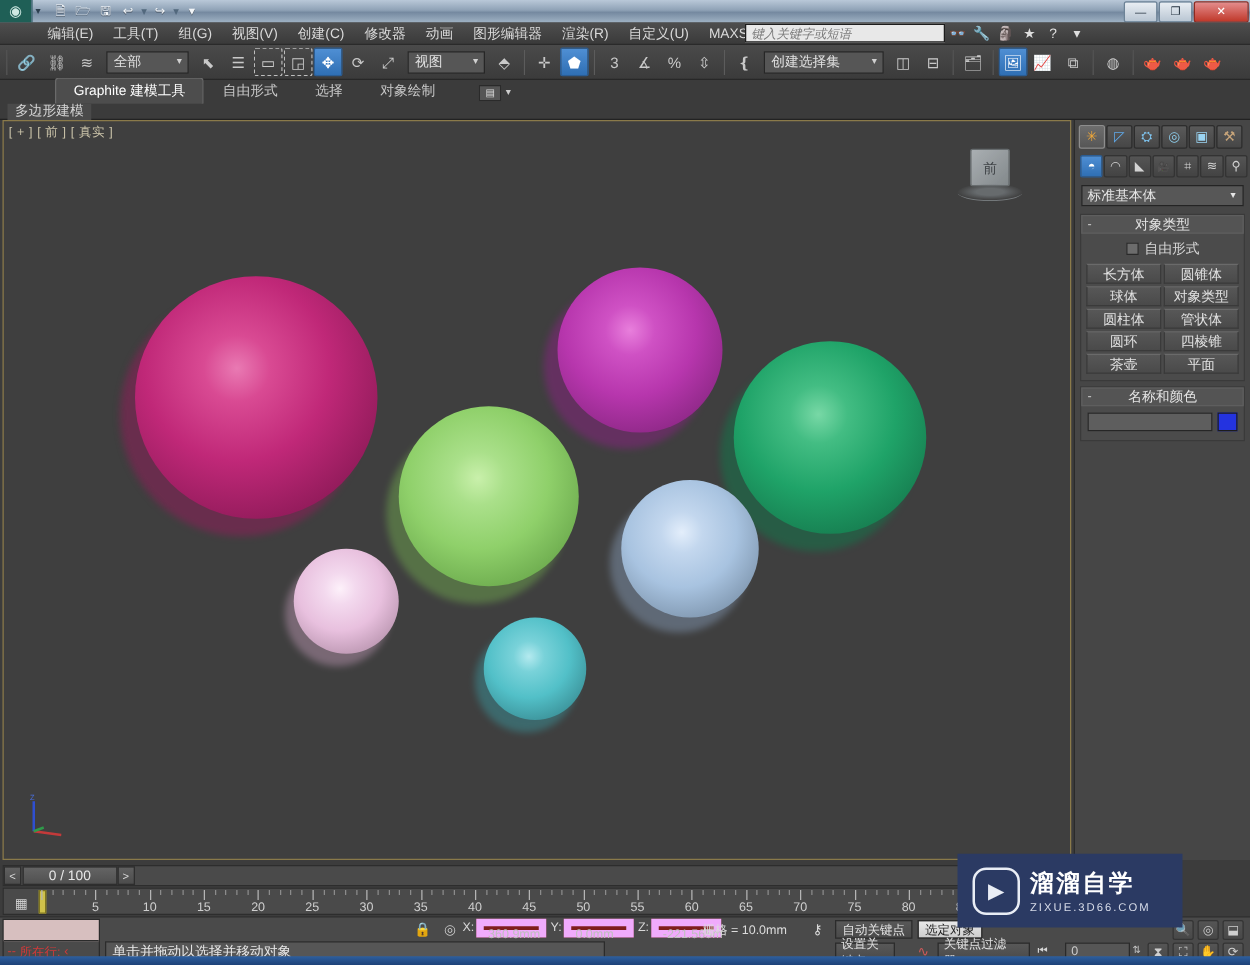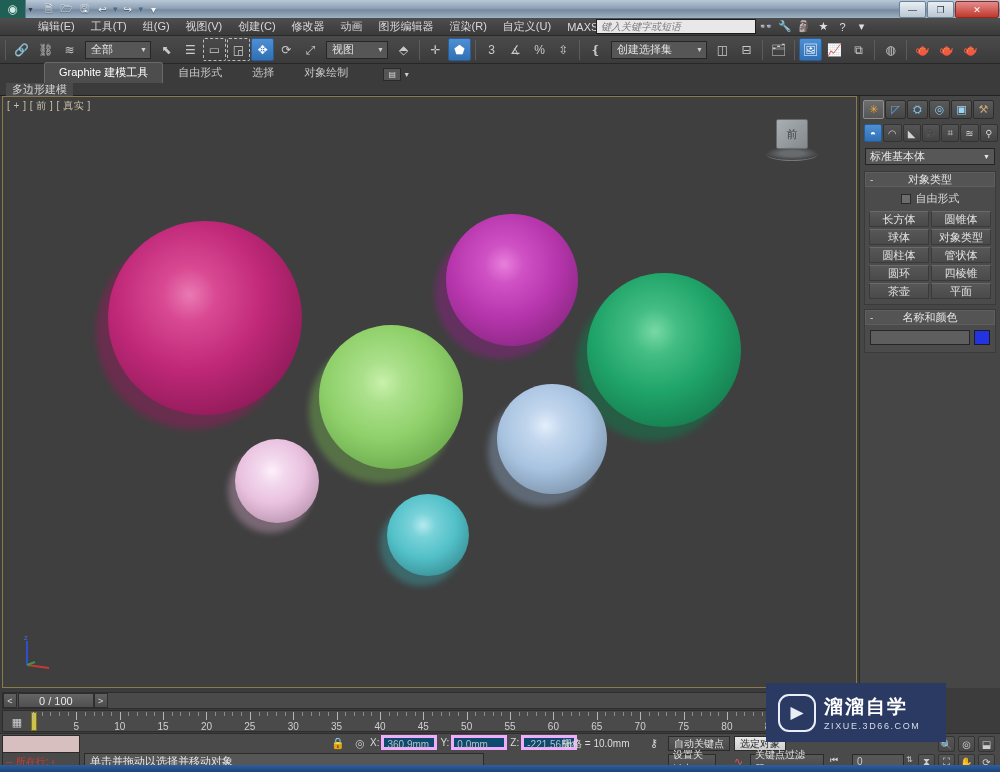--- a/index.html
+++ b/index.html
@@ -292,21 +292,21 @@
   }
   .lockbtn {
     position: absolute; top: 2px; width: 16px; height: 15px;
     display: flex; align-items: center; justify-content: center;
     font-size: 11px; color: #cdcdcd; border: 1px solid transparent;
   }
   .coordwrap { position: absolute; left: 358px; top: 1px; display: flex; align-items: center; gap: 3px; }
   .coord { display: flex; align-items: center; gap: 2px; }
   .coord .lab { font-size: 10px; color: #d8d8d8; }
   .coord .val {
-    width: 56px; height: 15px; background: #0c4a6e; border: 3px solid #f0abfc;
+    width: 56px; height: 15px; background: #7f1d1d; border: 6px solid #f0abfc;
     font-size: 10px; color: #bfbfbf; padding-left: 3px; line-height: 14px;
   }
   .gridinfo {
     position: absolute; left: 562px; top: 3px;
     font-size: 10px; color: #dcdcdc;
   }
   .keywrap { position: absolute; left: 650px; top: 0; width: 350px; height: 39px; }
   .keybtn {
     position: absolute; height: 15px; background: linear-gradient(to bottom,#585858,#4a4a4a);
     border: 1px solid #2b2b2b; display: flex; align-items: center;

